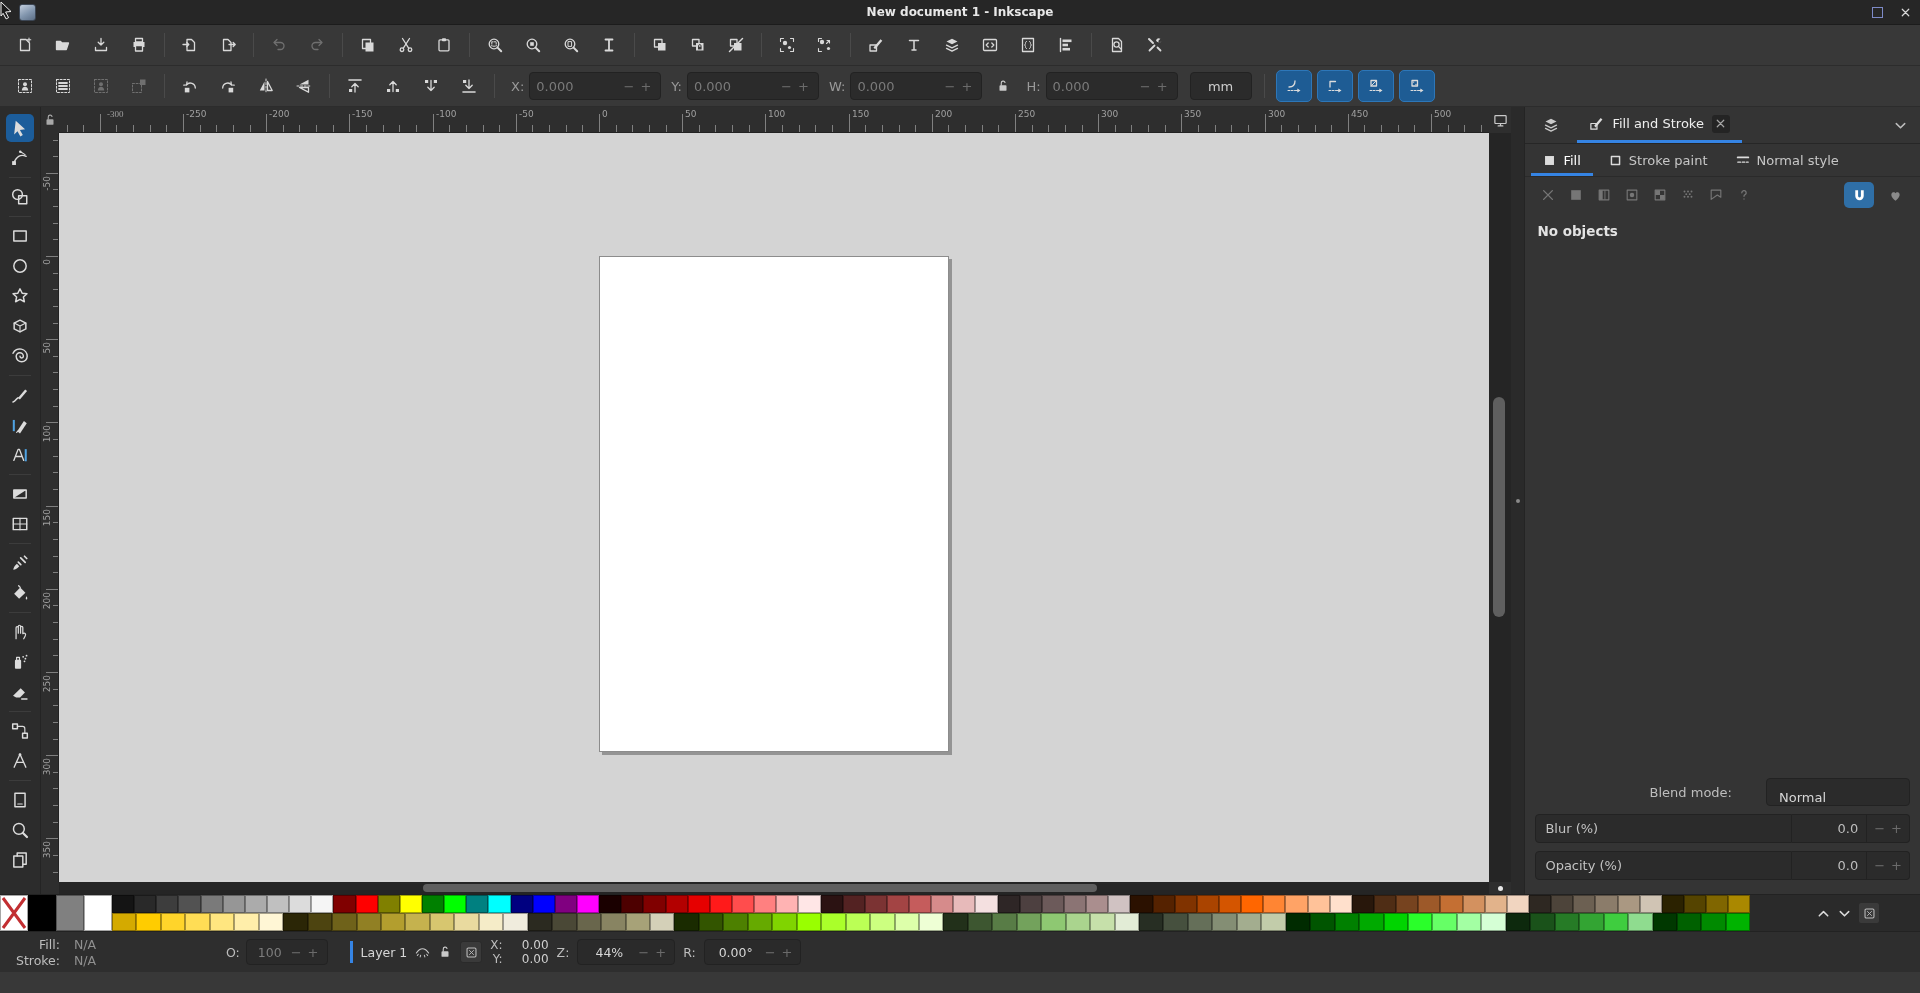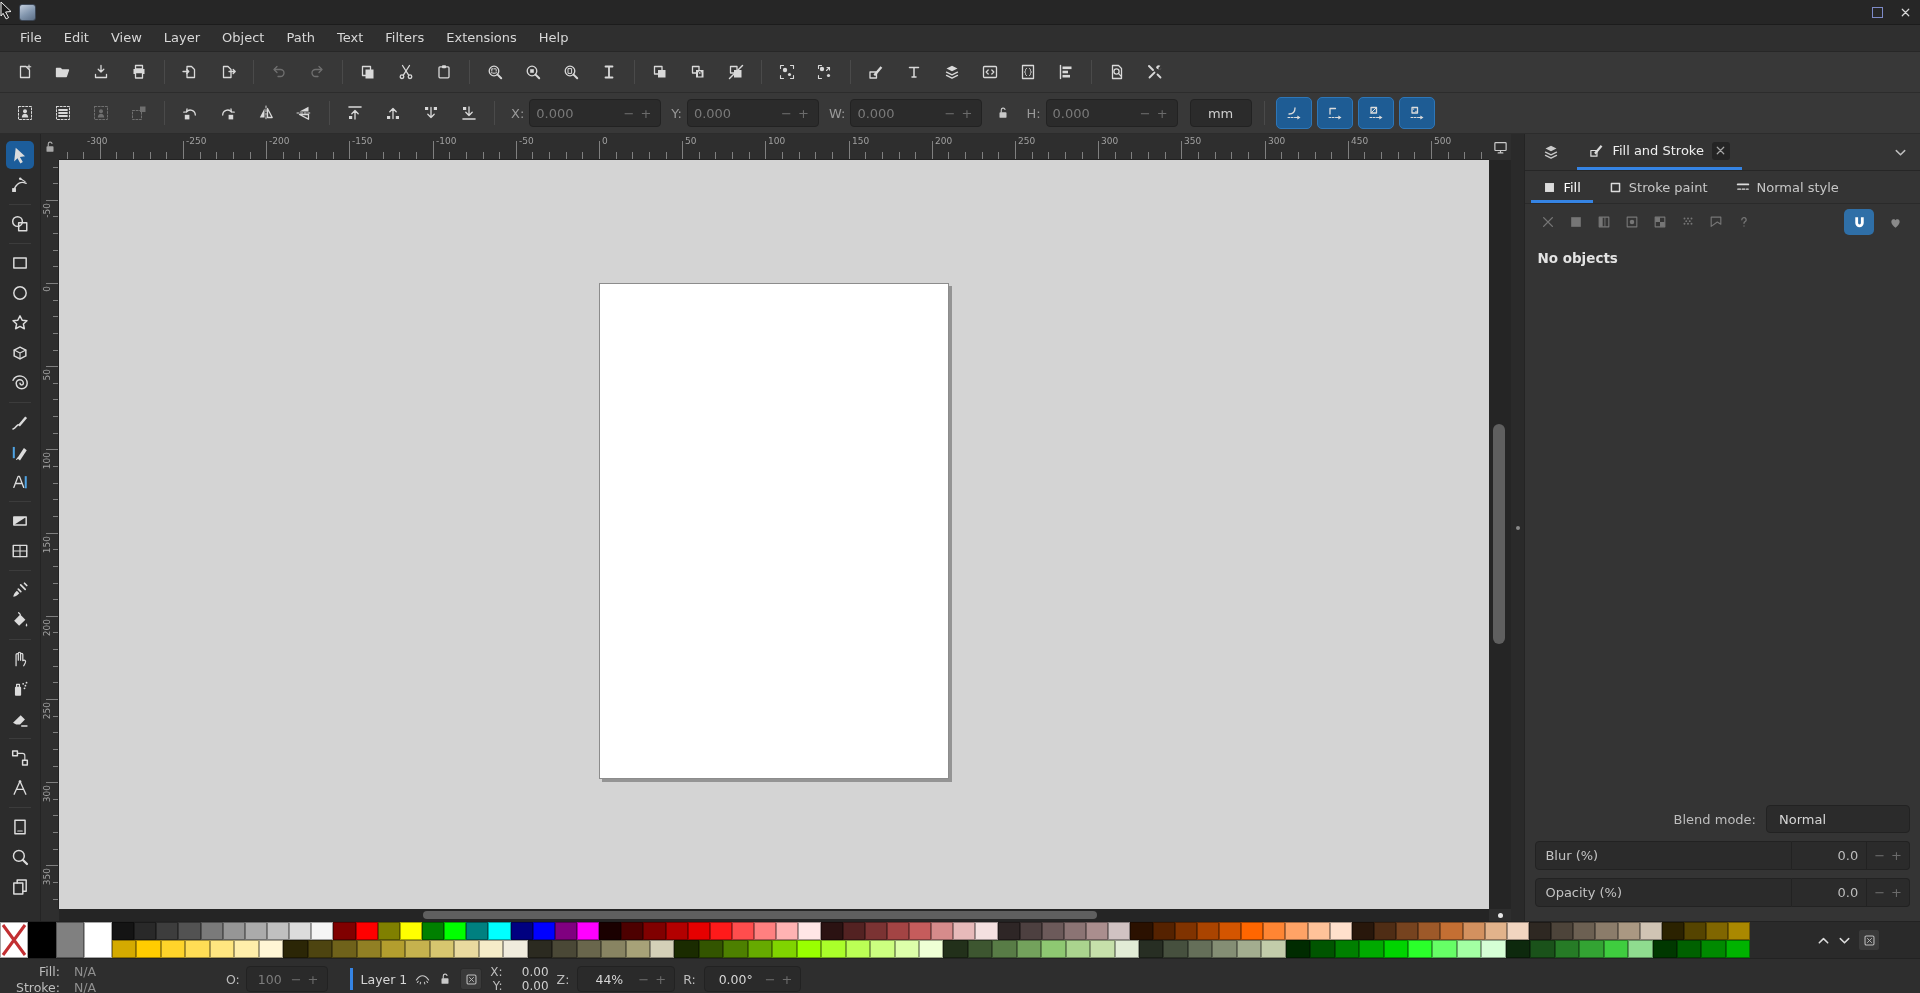--- a/index.html
+++ b/index.html
@@ -71,21 +71,21 @@
   .fstab{display:flex;align-items:center;gap:7px;padding:0 12px;font-size:13px;color:#c7c7c7;}
   .fstab.active{color:#ffffff;box-shadow:inset 0 -3px 0 #3584e4;}
   .paintrow{height:36px;display:flex;align-items:center;padding:0 10px;gap:2px;}
   .paint-btn{width:26px;height:24px;display:flex;align-items:center;justify-content:center;color:#767676;}
   .paintrow .spacer{flex:1;}
   .fr-btn{width:30px;height:26px;border-radius:5px;display:flex;align-items:center;justify-content:center;color:#8a8a8a;margin-left:4px;}
   .fr-btn.active{background:#2f6fa7;color:#ffffff;}
   .no-objects{font-size:13.5px;font-weight:bold;color:#e3e3e3;padding:10px 12px;}
   .dockfill{flex:1;}
   .blendrow{display:flex;align-items:center;justify-content:flex-end;gap:10px;padding:4px 10px;font-size:13px;color:#bdbdbd;}
-  .dropdown{background:#2b2b2b;border:1px solid #222;border-radius:4px;height:26px;min-width:118px;display:flex;align-items:center;padding:0 12px;color:#d6d6d6;}
+  .dropdown{background:#2b2b2b;border:1px solid #222;border-radius:4px;height:26px;min-width:118px;display:flex;align-items:flex-end;padding:0 12px;color:#d6d6d6;margin-left:24px;}
   .sliderrow{display:flex;align-items:center;margin:4px 10px;}
   .sliderbox{flex:1;height:27px;background:#2b2b2b;border:1px solid #222;border-radius:4px 0 0 4px;display:flex;align-items:center;padding:0 9px;font-size:13px;color:#c2c2c2;}
   .slider-val{width:58px;height:27px;background:#2b2b2b;border:1px solid #222;border-left:none;display:flex;align-items:center;justify-content:flex-end;padding:0 8px;font-size:13px;color:#bdbdbd;}
   .slider-spin{height:27px;display:flex;align-items:center;background:#2b2b2b;border:1px solid #222;border-left:none;border-radius:0 4px 4px 0;padding:0 4px;}
   .dock-bottom-pad{height:10px;}
   
   .palette{height:36px;display:flex;background:#2a2a2a;border-top:1px solid #222;}
   .pal-tall{display:flex;}
   .pal-tall .sw{width:28px;height:36px;}
   .sw{box-sizing:border-box;border:1px solid rgba(0,0,0,.35);}
@@ -120,42 +120,31 @@
 
 <div id="app">
 
   <div class="titlebar">
     <span class="cursor-arrow">
       <svg width="13" height="19" viewBox="0 0 13 19">
           <path d="M1 1l10 9.5-5.4.5 3 5.6-2.5 1.3-3-5.6L1 15z" fill="#1a1a1a" stroke="#f2f2f2" stroke-width="1"></path>
         </svg>
     </span>
     <span class="app-icon"></span>
+    <span class="title-text">New document 1 - Inkscape</span>
     <span class="win-controls">
       <span class="btn-max"></span>
       <span class="btn-close ic" id="closeBtn">
           <svg viewBox="0 0 16 16" width="13" height="13" fill="none" stroke="currentColor" stroke-width="1.3" stroke-linecap="round" stroke-linejoin="round">
             <path d="M4 4l8 8M12 4l-8 8" stroke-width="1.5"></path>
           </svg>
         </span>
     </span>
   </div>
 
-  <div class="menubar" id="menubar">
-      <span class="menu-item">File</span>
-      <span class="menu-item">Edit</span>
-      <span class="menu-item">View</span>
-      <span class="menu-item">Layer</span>
-      <span class="menu-item">Object</span>
-      <span class="menu-item">Path</span>
-      <span class="menu-item">Text</span>
-      <span class="menu-item">Filters</span>
-      <span class="menu-item">Extensions</span>
-      <span class="menu-item">Help</span>
-    </div>
 
   <div class="cmdbar" id="cmdbar">
       <span class="tb-btn">
         <span class="ic">
           <svg viewBox="0 0 16 16" width="16" height="16" fill="none" stroke="currentColor" stroke-width="1.3" stroke-linecap="round" stroke-linejoin="round">
             <path d="M3.5 2.5h5.5l3.5 3.5v7.5h-9z"></path>
             <path d="M12 1v3.6M10.2 2.8h3.6" stroke-width="1.1"></path>
           </svg>
         </span>
       </span>
@@ -784,21 +773,21 @@
       <div class="ruler-corner" id="cornerLock">
           <svg viewBox="0 0 16 16" width="14" height="14" fill="none" stroke="currentColor" stroke-width="1.3" stroke-linecap="round" stroke-linejoin="round">
             <rect x="4" y="7" width="8" height="6.5" rx="1" fill="currentColor" stroke="none"></rect>
             <path d="M6 7V4.8A2.2 2.2 0 0 1 10.3 4"></path>
           </svg>
         </div>
       <div class="hruler" id="hruler">
           <span class="tick-h" style="left: 8px; height: 7px;"></span>
           <span class="tick-h" style="left: 24px; height: 7px;"></span>
           <span class="tick-h" style="left: 41px; height: 18px;"></span>
-          <span class="tick-label" style="left: 28px; top: 2px;">-300</span>
+          <span class="tick-label" style="left: 48px; top: 2px; font-family: Liberation Serif, serif;">-300</span>
           <span class="tick-h" style="left: 57px; height: 7px;"></span>
           <span class="tick-h" style="left: 74px; height: 7px;"></span>
           <span class="tick-h" style="left: 91px; height: 7px;"></span>
           <span class="tick-h" style="left: 107px; height: 7px;"></span>
           <span class="tick-h" style="left: 124px; height: 18px;"></span>
           <span class="tick-label" style="left: 127px; top: 2px;">-250</span>
           <span class="tick-h" style="left: 141px; height: 7px;"></span>
           <span class="tick-h" style="left: 157px; height: 7px;"></span>
           <span class="tick-h" style="left: 174px; height: 7px;"></span>
           <span class="tick-h" style="left: 191px; height: 7px;"></span>

